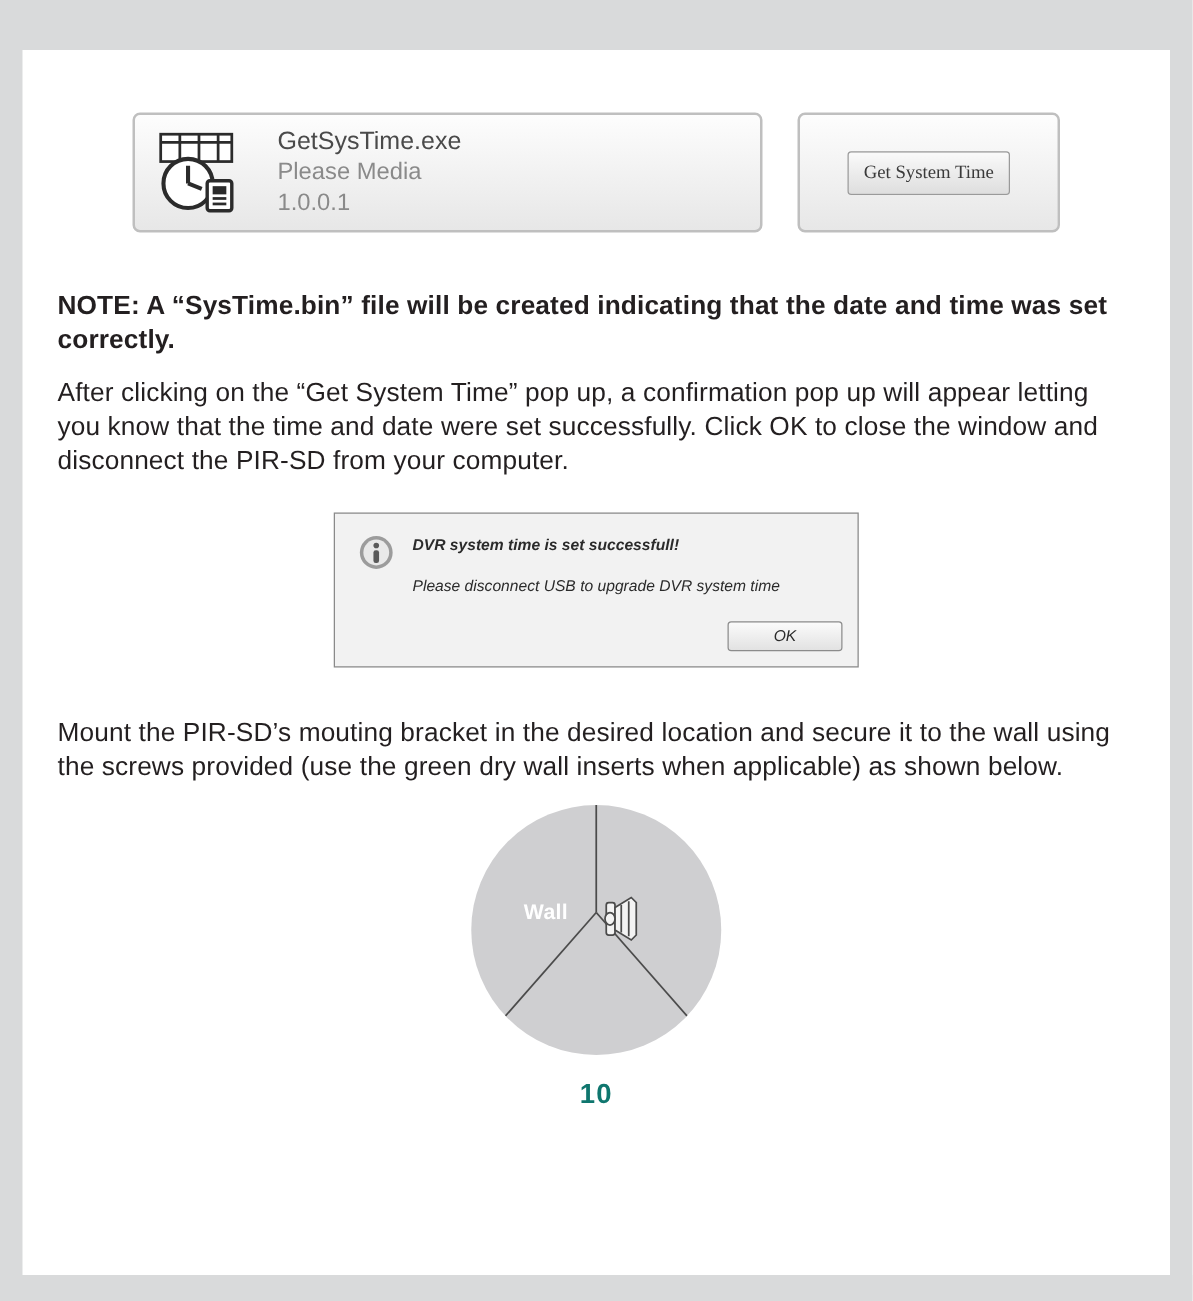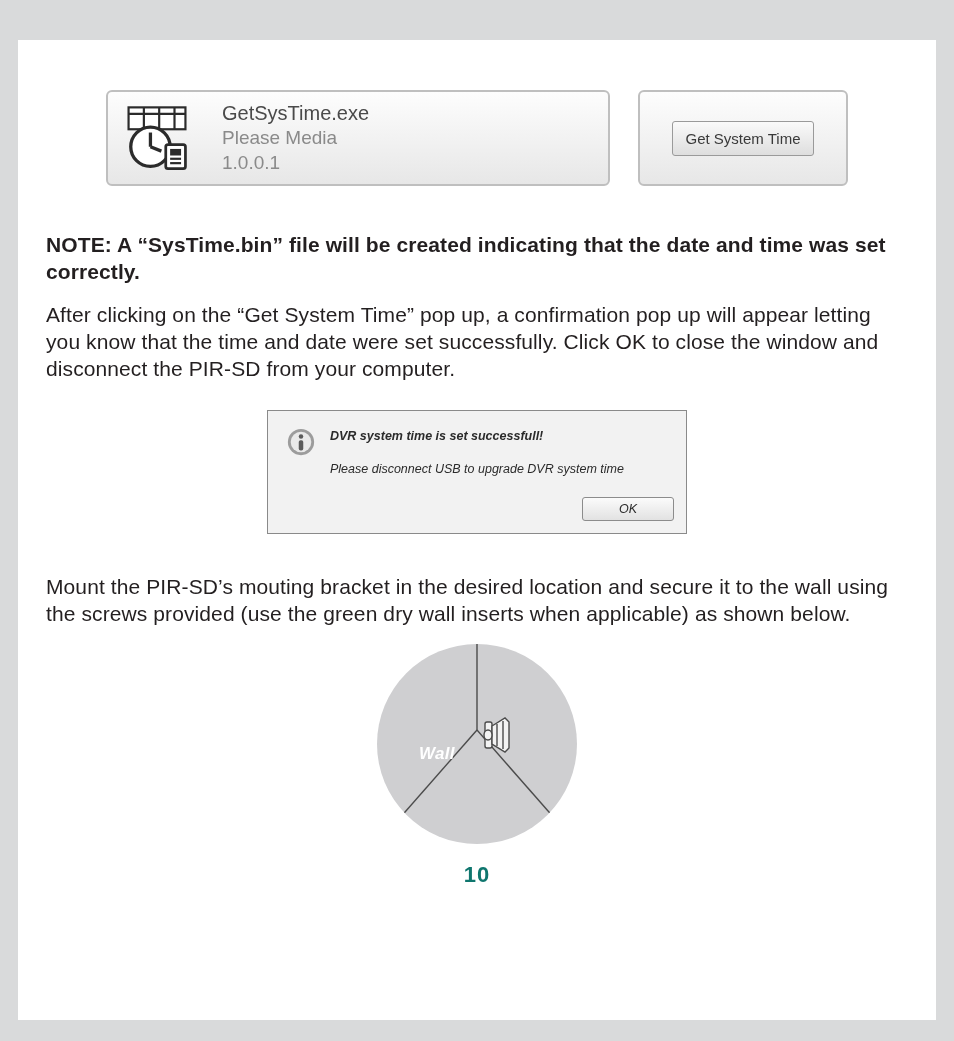--- a/index.html
+++ b/index.html
@@ -34,21 +34,21 @@
   .btnbox{
     width:210px;height:96px;box-sizing:border-box;
     border:2px solid #bfbfbf;border-radius:6px;
     background:linear-gradient(#fdfdfd,#e7e7e7);
     display:flex;align-items:center;justify-content:center;
   }
   .btnbox-inner{
     border:1px solid #9a9a9a;border-radius:3px;
     background:linear-gradient(#fafafa,#dedede);
     padding:8px 12px;
-    font-family:Liberation Sans, sans-serif;
+    font-family:Liberation Serif, serif;
     font-size:15px;color:#3a3a3a;
   }
   
   .para{font-size:21px;line-height:1.28;letter-spacing:.1px;margin:0 0 16px 0}
   .bold{font-weight:700}
   
   .dialog-wrap{display:flex;justify-content:center;margin:28px 0 40px 0}
   .dialog{
     width:418px;border:1px solid #8a8a8a;background:#f2f2f2;
     padding:0;font-family:"Segoe UI",Tahoma,Arial,sans-serif;font-style:italic;
@@ -65,22 +65,22 @@
     font-size:12.5px;color:#2b2b2b;
   }
   
   .circle-wrap{display:flex;justify-content:center;margin-top:6px}
   .circle{
     width:200px;height:200px;border-radius:50%;
     background:#cfcfd1;position:relative;overflow:hidden;
   }
   .circle svg{position:absolute;inset:0}
   .wall-label{
-    position:absolute;left:42px;top:100px;
-    color:#fff;font-weight:700;font-size:17px;letter-spacing:.3px;font-style:italic;
+    position:absolute;left:42px;top:76px;
+    color:#fff;font-weight:700;font-size:17px;letter-spacing:.3px;
   }
   .pagenum{
     text-align:center;font-weight:700;color:#0f766e;
     font-size:22px;margin-top:18px;letter-spacing:1px;
   }
   .bottombar{height:20px;background:#d9dadb}
 </style>
 </head>
 <body>
 

